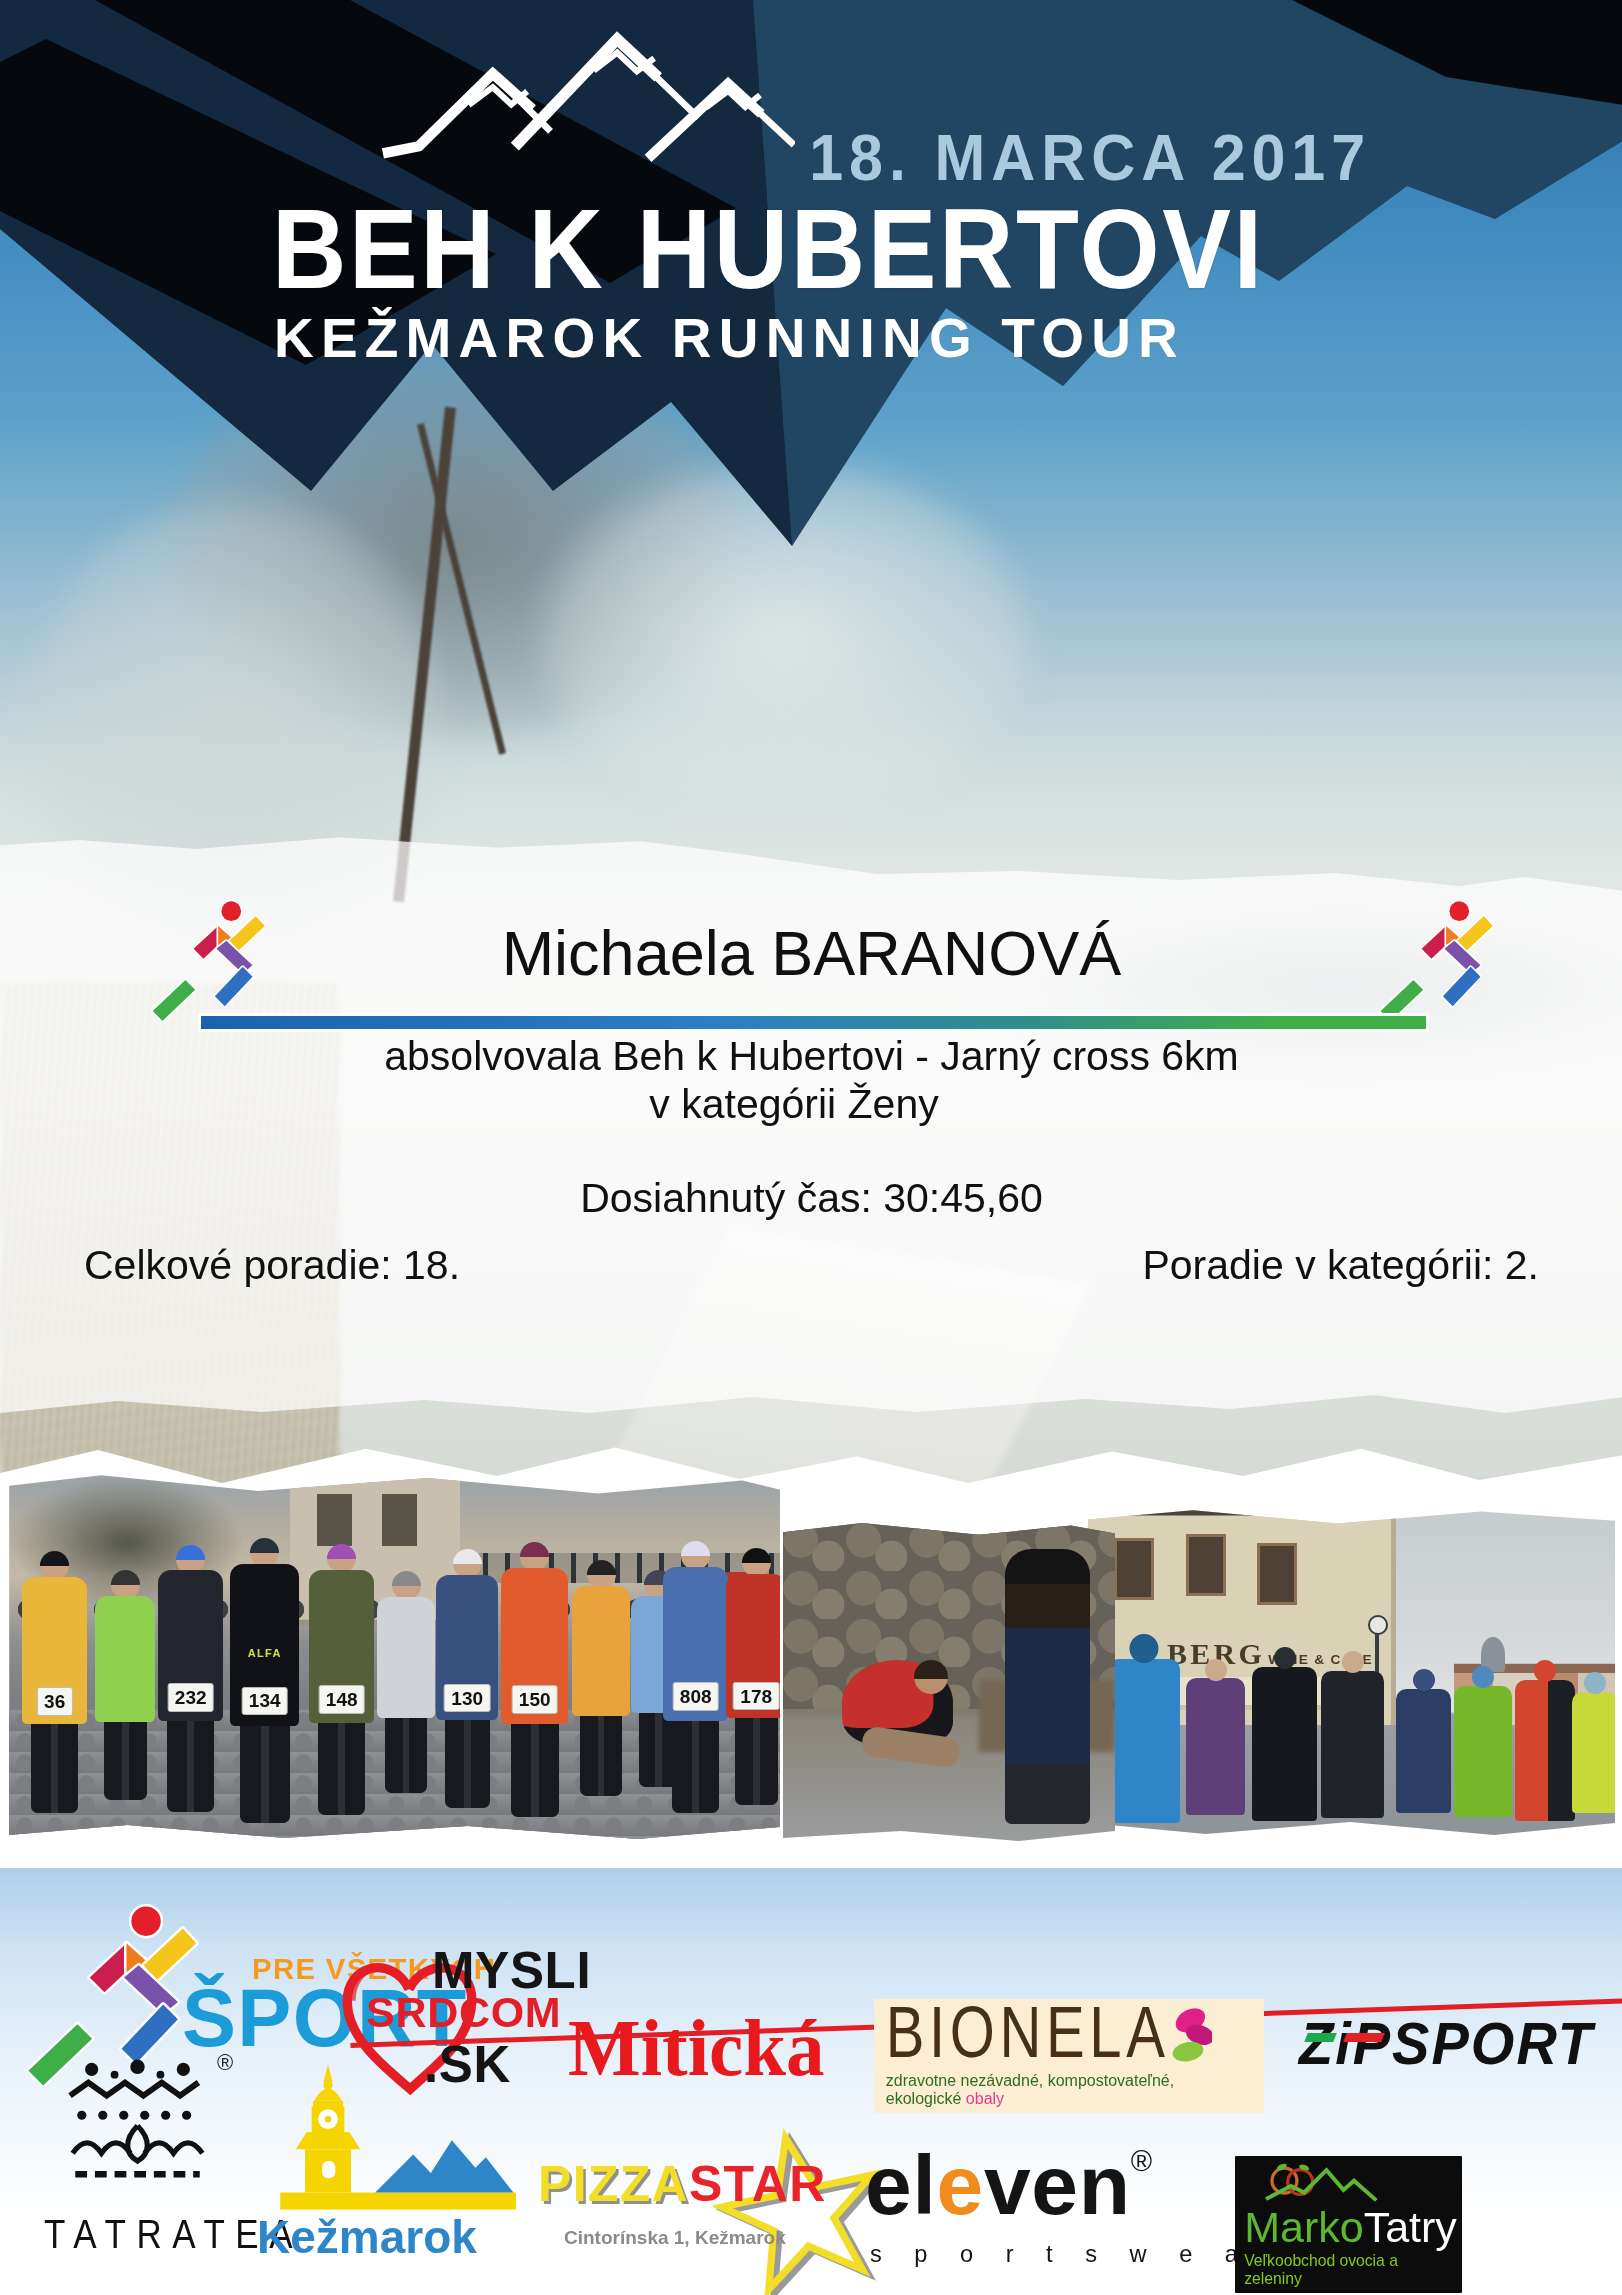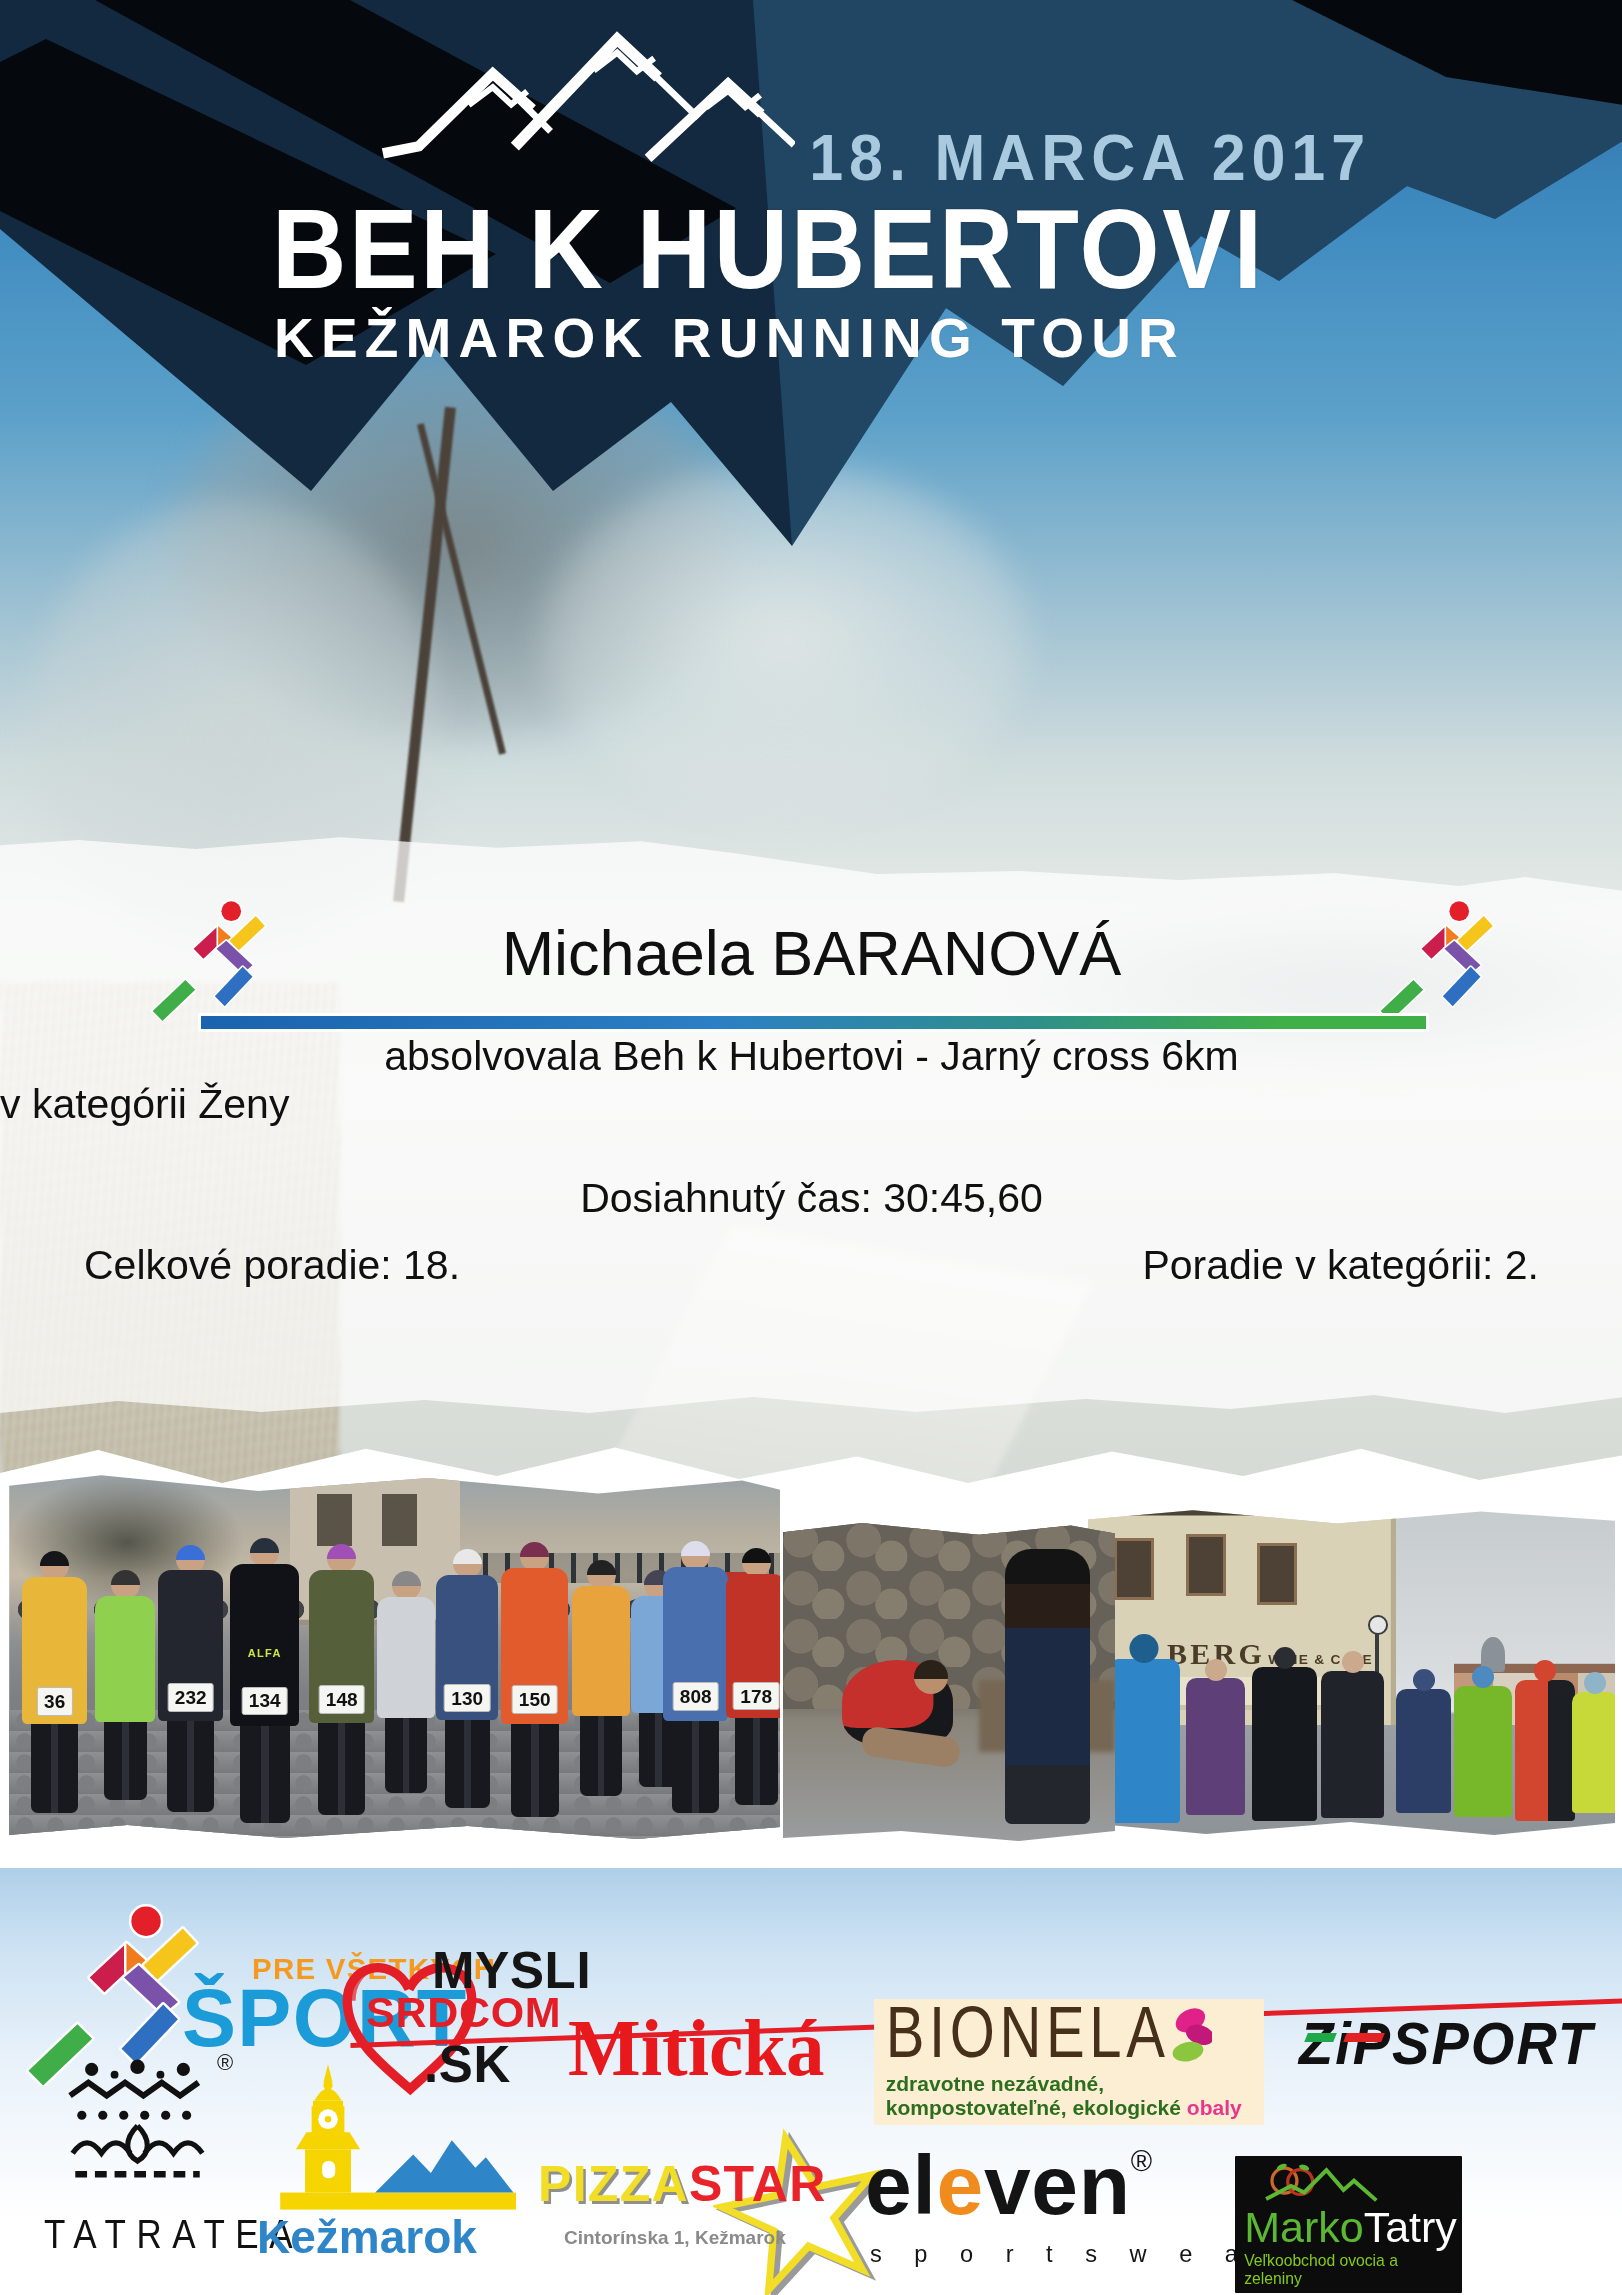--- a/index.html
+++ b/index.html
@@ -45,21 +45,21 @@
   
   .veil{left:0;top:836px;width:1623px;height:581px;background:rgba(255,255,255,.72);
     clip-path:polygon(0 9.2px,79px 3.9px,196px 13px,340px 1.3px,497px 11.8px,641px 5.2px,733px 17px,
       877px 38px,1021px 35px,1178px 44px,1335px 37px,1459px 50px,1525px 41px,1623px 55px,
       1623px 561px,1505px 577px,1374px 559px,1230px 573px,1086px 563px,916px 576px,753px 561px,
       589px 577px,425px 564px,262px 576px,118px 565px,0 577px);}
   .cert-name{left:0;top:917px;width:1623px;text-align:center;font-size:63px;color:#101010;}
   .cert-bar{left:198px;top:1013px;width:1225px;height:13px;border:3.3px solid #fff;border-radius:2px;
     background:linear-gradient(90deg,#1a63ad,#2b7fc4 42%,#2f8f8a 68%,#3faf47 88%,#3faf47);}
   .cert-l1{left:0;top:1033px;width:1623px;text-align:center;font-size:41px;color:#101010;}
-  .cert-l2{left:0;top:1081px;width:1588px;text-align:left;font-size:41px;color:#101010;}
+  .cert-l2{left:0;top:1081px;width:1588px;text-align:center;font-size:41px;color:#101010;}
   .cert-time{left:0;top:1175px;width:1623px;text-align:center;font-size:41px;color:#101010;}
   .cert-rank-l{left:84px;top:1242px;font-size:41px;color:#101010;}
   .cert-rank-r{right:84px;top:1242px;font-size:41px;color:#101010;text-align:right;}
 
   
   .strip-bg{left:0;top:1437px;width:1623px;height:458px;background:#fff;
     clip-path:polygon(0 36px,98px 13px,222px 46px,366px 11.8px,497px 39px,615px 10.5px,739px 42px,
       857px 19.6px,968px 46px,1112px 14.4px,1243px 39px,1361px 11.8px,1479px 43px,1623px 18.3px,
       1623px 419px,1505px 444px,1374px 419px,1230px 449px,1073px 425px,929px 452px,772px 427px,
       622px 454px,471px 432px,327px 457px,183px 431px,65px 457px,0 432px);}
@@ -96,21 +96,21 @@
   .sport-name{font-weight:800;font-size:81px;color:#1b9cd8;letter-spacing:1.3px;line-height:.92;}
   .mysli-w{font-weight:900;color:#151515;font-size:51px;line-height:1;letter-spacing:0.7px;}
   .mysli-r{font-weight:900;color:#e41e26;font-size:43px;line-height:1;letter-spacing:0.7px;position:relative;}
   .mysli-r::after{content:"";position:absolute;left:-15.7px;right:-19.6px;top:54%;height:4.6px;background:#e41e26;
       transform:rotate(-2deg);}
   .miticka{font-family:"Liberation Serif",serif;font-weight:bold;color:#e8191c;font-size:77px;
       transform:scaleY(1.05);}
   .bionela-box{background:#fbeed3;padding:6.5px 11.8px 5.2px 11.8px;}
   .bionela-name{color:#46301c;font-size:58px;letter-spacing:4.6px;transform:scaleY(1.25);transform-origin:center 70%;
       font-weight:400;line-height:1;}
-  .bionela-tag{font-size:21px;color:#2c6e1e;font-weight:bold;margin-top:6.5px;}
+  .bionela-tag{font-size:16px;color:#2c6e1e;font-weight:normal;margin-top:6.5px;}
   .bionela-tag em{font-style:normal;color:#e8368f;}
   .zipsport{font-weight:900;font-style:italic;color:#111;font-size:56px;letter-spacing:2px;transform:scaleY(1.05);}
   .tatratea{font-size:35px;letter-spacing:10.5px;color:#111;transform:scaleY(1.15);}
   .kezmarok-name{color:#2e86c8;font-weight:bold;font-size:46px;}
   .pizza-y{font-weight:900;font-size:50px;color:#f2de26;text-shadow:2.6px 2.6px 0 #8f8f8f;letter-spacing:1.3px;}
   .pizza-r{font-weight:900;font-size:50px;color:#e82329;letter-spacing:1.3px;}
   .pizza-addr{font-weight:bold;font-size:19px;color:#8a8a8a;}
   .eleven{font-weight:bold;font-size:84px;color:#141414;letter-spacing:0.7px;line-height:.9;}
   .eleven .oe{color:#f08c1e;}
   .eleven-reg{font-size:29px;color:#141414;font-weight:normal;vertical-align:top;}

